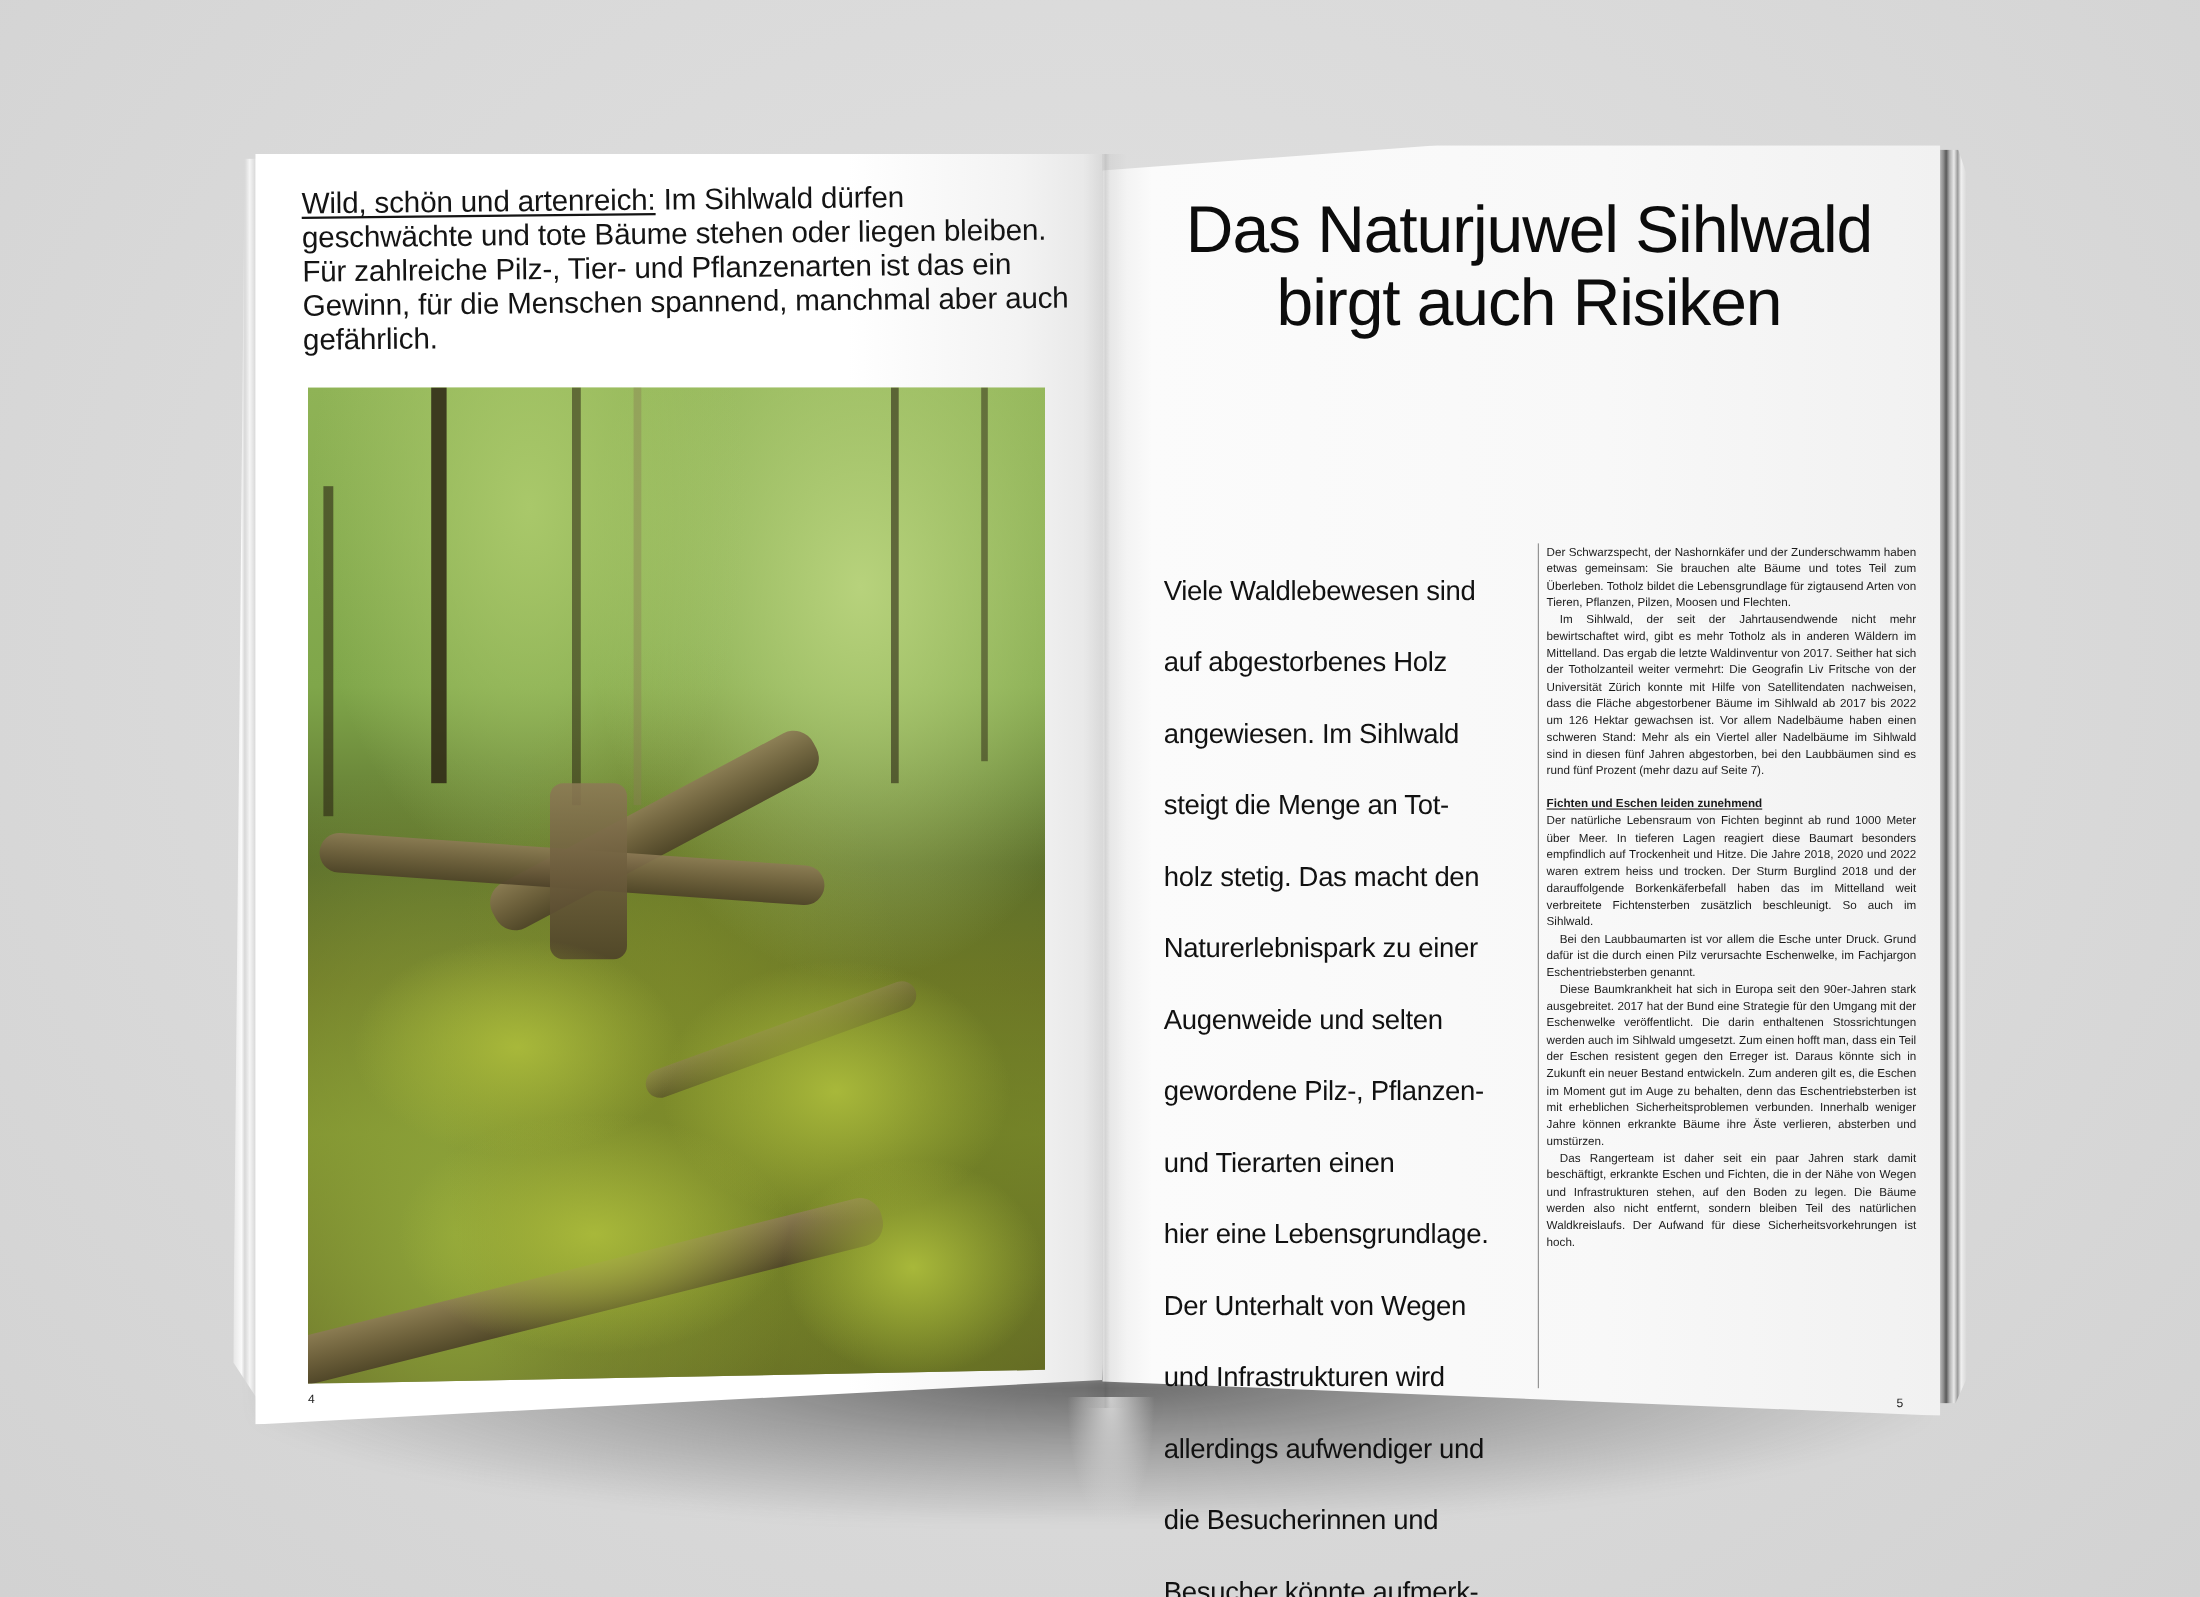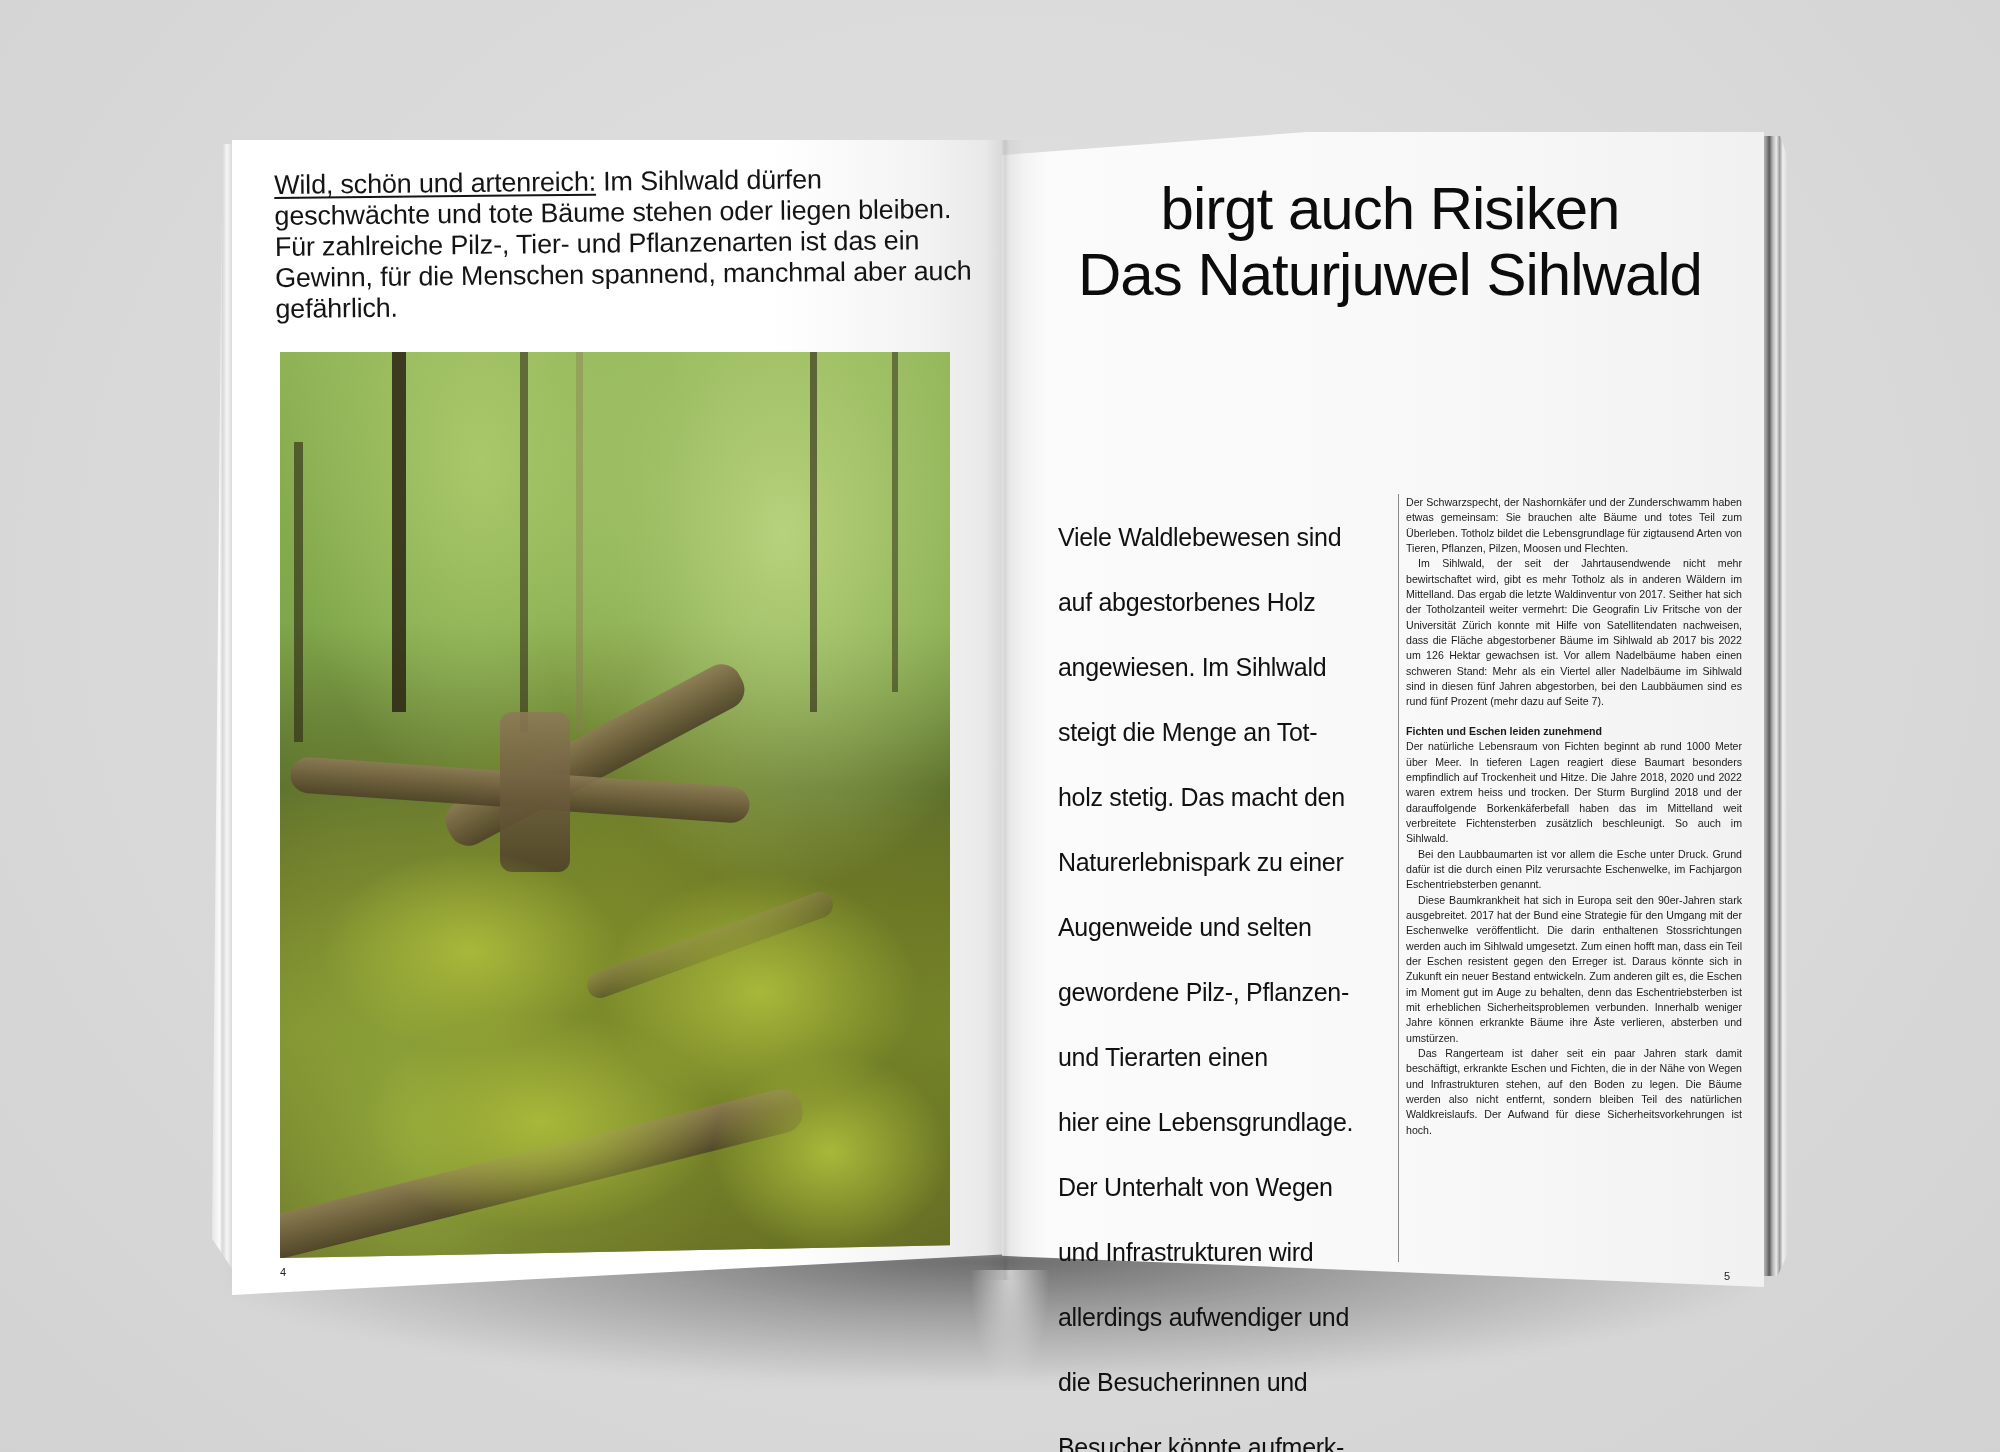--- a/index.html
+++ b/index.html
@@ -195,20 +195,21 @@
       margin: 0;
     }
     .body-col p.indent {
       text-indent: 12px;
     }
     .body-col h3 {
       margin: 14px 0 0 0;
       font-size: 10.6px;
       line-height: 15.35px;
       font-weight: bold;
+      text-decoration: underline;
     }
   </style>
 </head>
 <body>
 
 <div class="stage">
   <div class="shadow-under"></div>
   <div class="shadow-spine"></div>
   <div class="stack-left"></div>
   <div class="stack-right"></div>
@@ -239,22 +240,22 @@
     <div class="moss" style="left:80px;top:660px;width:360px;height:220px;"></div>
     <div class="moss" style="left:430px;top:700px;width:240px;height:200px;"></div>
   </div>
 
   <div class="page-num pn-left">4</div>
 
   <div class="page-right"></div>
   <div class="gutter"></div>
 
   <div class="headline">
+    <div>Das Naturjuwel Sihlwald</div>
     <div>birgt auch Risiken</div>
-    <div>Das Naturjuwel Sihlwald</div>
   </div>
 
   <div class="lead">
     <span>Viele Waldlebewesen sind</span>
     <span>auf abgestorbenes Holz</span>
     <span>angewiesen. Im Sihlwald</span>
     <span>steigt die Menge an Tot-</span>
     <span>holz stetig. Das macht den</span>
     <span>Naturerlebnispark zu einer</span>
     <span>Augenweide und selten</span>

